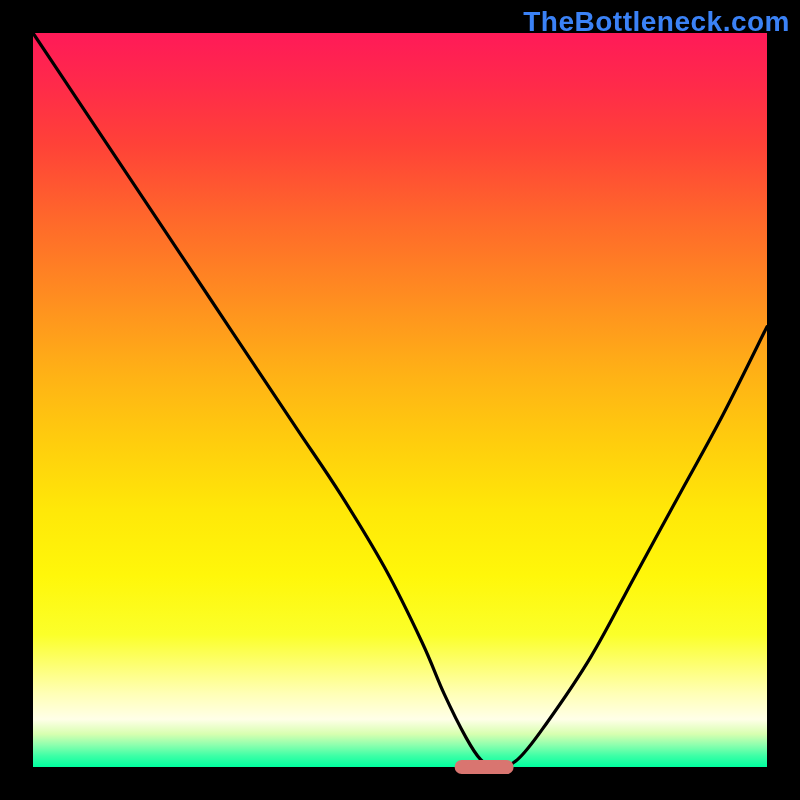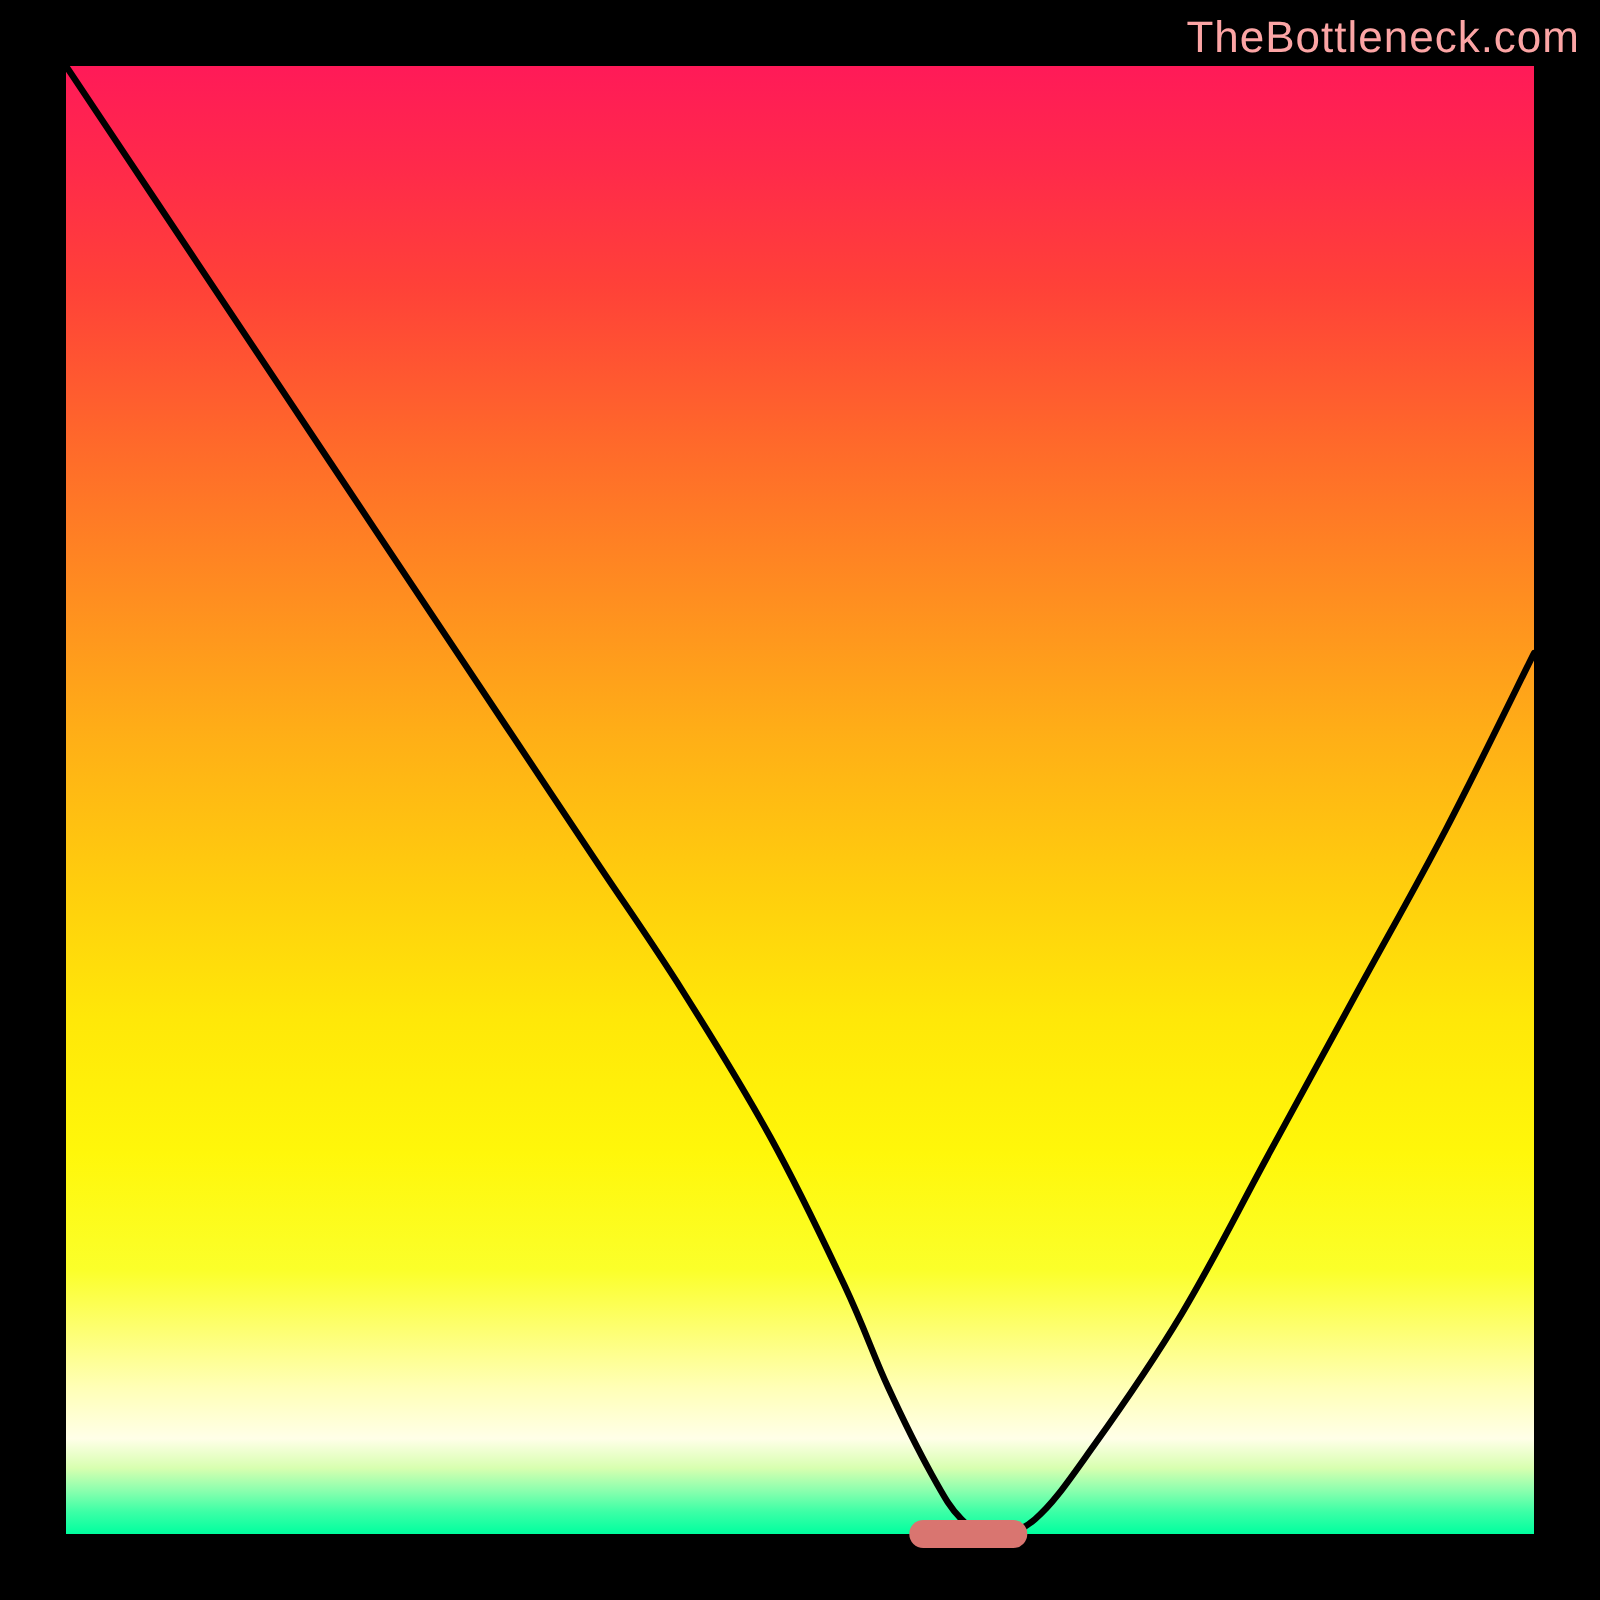--- a/index.html
+++ b/index.html
@@ -14,23 +14,23 @@
   .frame {
     position: relative;
     width: 800px;
     height: 800px;
     background: #000;
   }
   .watermark {
     position: absolute;
     top: 6px;
     right: 10px;
-    color: #fca5a5;
-    font-size: 22px;
-    font-weight: 400;
+    color: #3b82f6;
+    font-size: 28px;
+    font-weight: 700;
     letter-spacing: 0.5px;
     white-space: nowrap;
   }
   .plot {
     position: absolute;
     left: 33px;
     top: 33px;
     width: 734px;
     height: 734px;
   }

